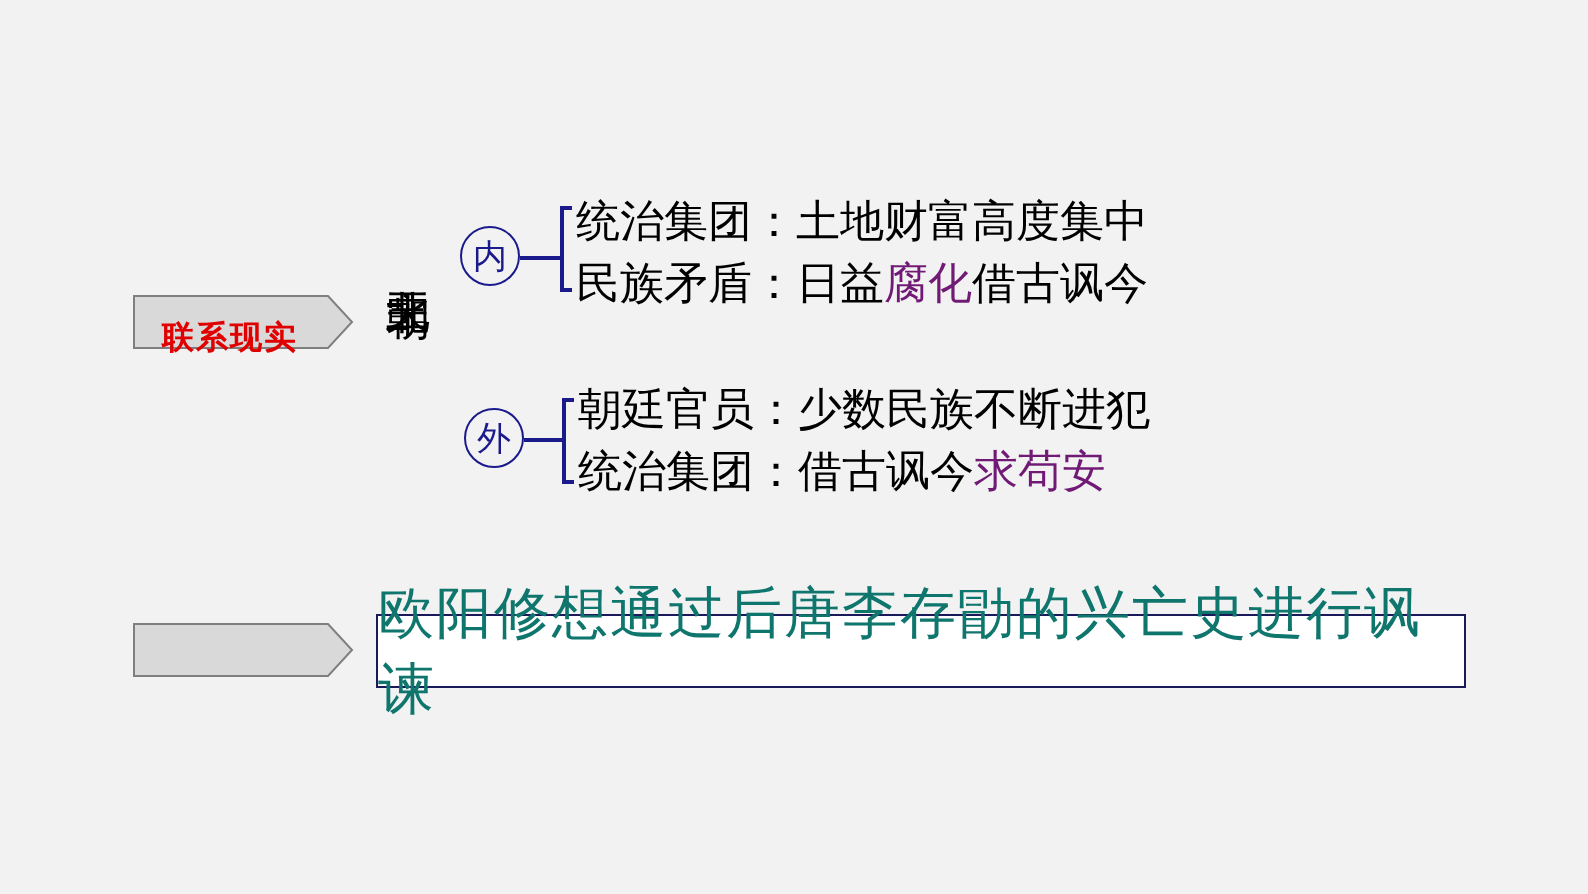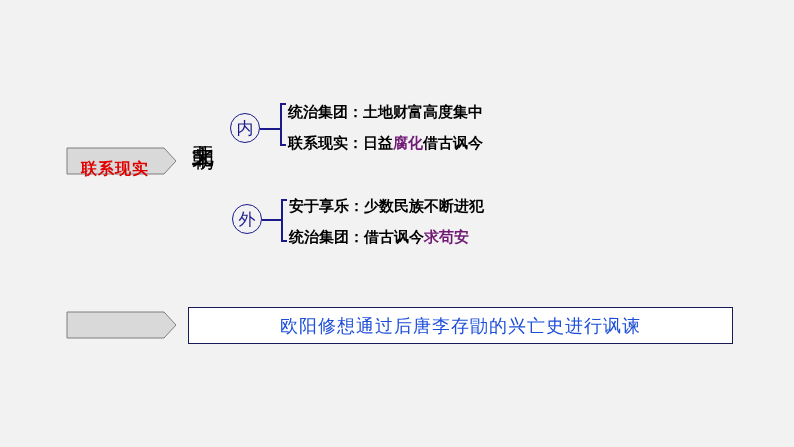--- a/index.html
+++ b/index.html
@@ -23,28 +23,28 @@
   .circle {
     position:absolute; width:30px; height:30px; border:1.5px solid #1a1a8c; border-radius:50%;
     color:#1a1a8c; font-size:17px; display:flex; align-items:center; justify-content:center;
     box-sizing:border-box;
   }
   .connector { position:absolute; height:1.5px; background:#1a1a8c; }
   .bracket {
     position:absolute; width:6px; border:2px solid #1a1a8c; border-right:none; box-sizing:border-box;
   }
   .line {
-    position:absolute; font-size:15px; line-height:26px; color:#000; white-space:nowrap; font-weight:700;
+    position:absolute; font-size:22px; line-height:26px; color:#000; white-space:nowrap; font-weight:400;
   }
   .red { color:#701a75; }
   .box {
     position:absolute; left:188px; top:307px; width:545px; height:37px; background:#fff;
     border:1.5px solid #1a1a5a; box-sizing:border-box;
     display:flex; align-items:center; justify-content:center;
-    font-size:18px; color:#1d4ed8; letter-spacing:1px;
+    font-size:28px; color:#0f766e; letter-spacing:1px;
   }
 </style>
 </head>
 <body>
 
 <div class="tag" style="left:66px; top:147px; width:112px;">
   <svg width="112" height="28">
     <polygon points="1,1 98,1 110,14 98,27 1,27" fill="#d9d9d9" stroke="#7f7f7f" stroke-width="1"></polygon>
   </svg>
   <span>联系现实</span>
@@ -54,30 +54,30 @@
 
 <div class="circle" style="left:230px; top:113px;">
   <span>内</span>
 </div>
 <div class="connector" style="left:260px; top:128px; width:20px;"></div>
 <div class="bracket" style="left:280px; top:103px; height:43px;"></div>
 <div class="line" style="left:288px; top:99px;">
   <span>统治集团：</span><span>土地财富高度集中</span>
 </div>
 <div class="line" style="left:288px; top:130px;">
-  <span>联系现实：</span><span>日益</span><span class="red">腐化</span><span>借古讽今</span>
+  <span>民族矛盾：</span><span>日益</span><span class="red">腐化</span><span>借古讽今</span>
 </div>
 
 <div class="circle" style="left:232px; top:204px;">
   <span>外</span>
 </div>
 <div class="connector" style="left:262px; top:219px; width:19px;"></div>
 <div class="bracket" style="left:281px; top:199px; height:43px;"></div>
 <div class="line" style="left:289px; top:193px;">
-  <span>安于享乐：</span><span>少数民族不断进犯</span>
+  <span>朝廷官员：</span><span>少数民族不断进犯</span>
 </div>
 <div class="line" style="left:289px; top:224px;">
   <span>统治集团：</span><span>借古讽今</span><span class="red">求苟安</span>
 </div>
 
 <div class="tag" style="left:66px; top:311px; width:112px;">
   <svg width="112" height="28">
     <polygon points="1,1 98,1 110,14 98,27 1,27" fill="#d9d9d9" stroke="#7f7f7f" stroke-width="1"></polygon>
   </svg>
 </div>

